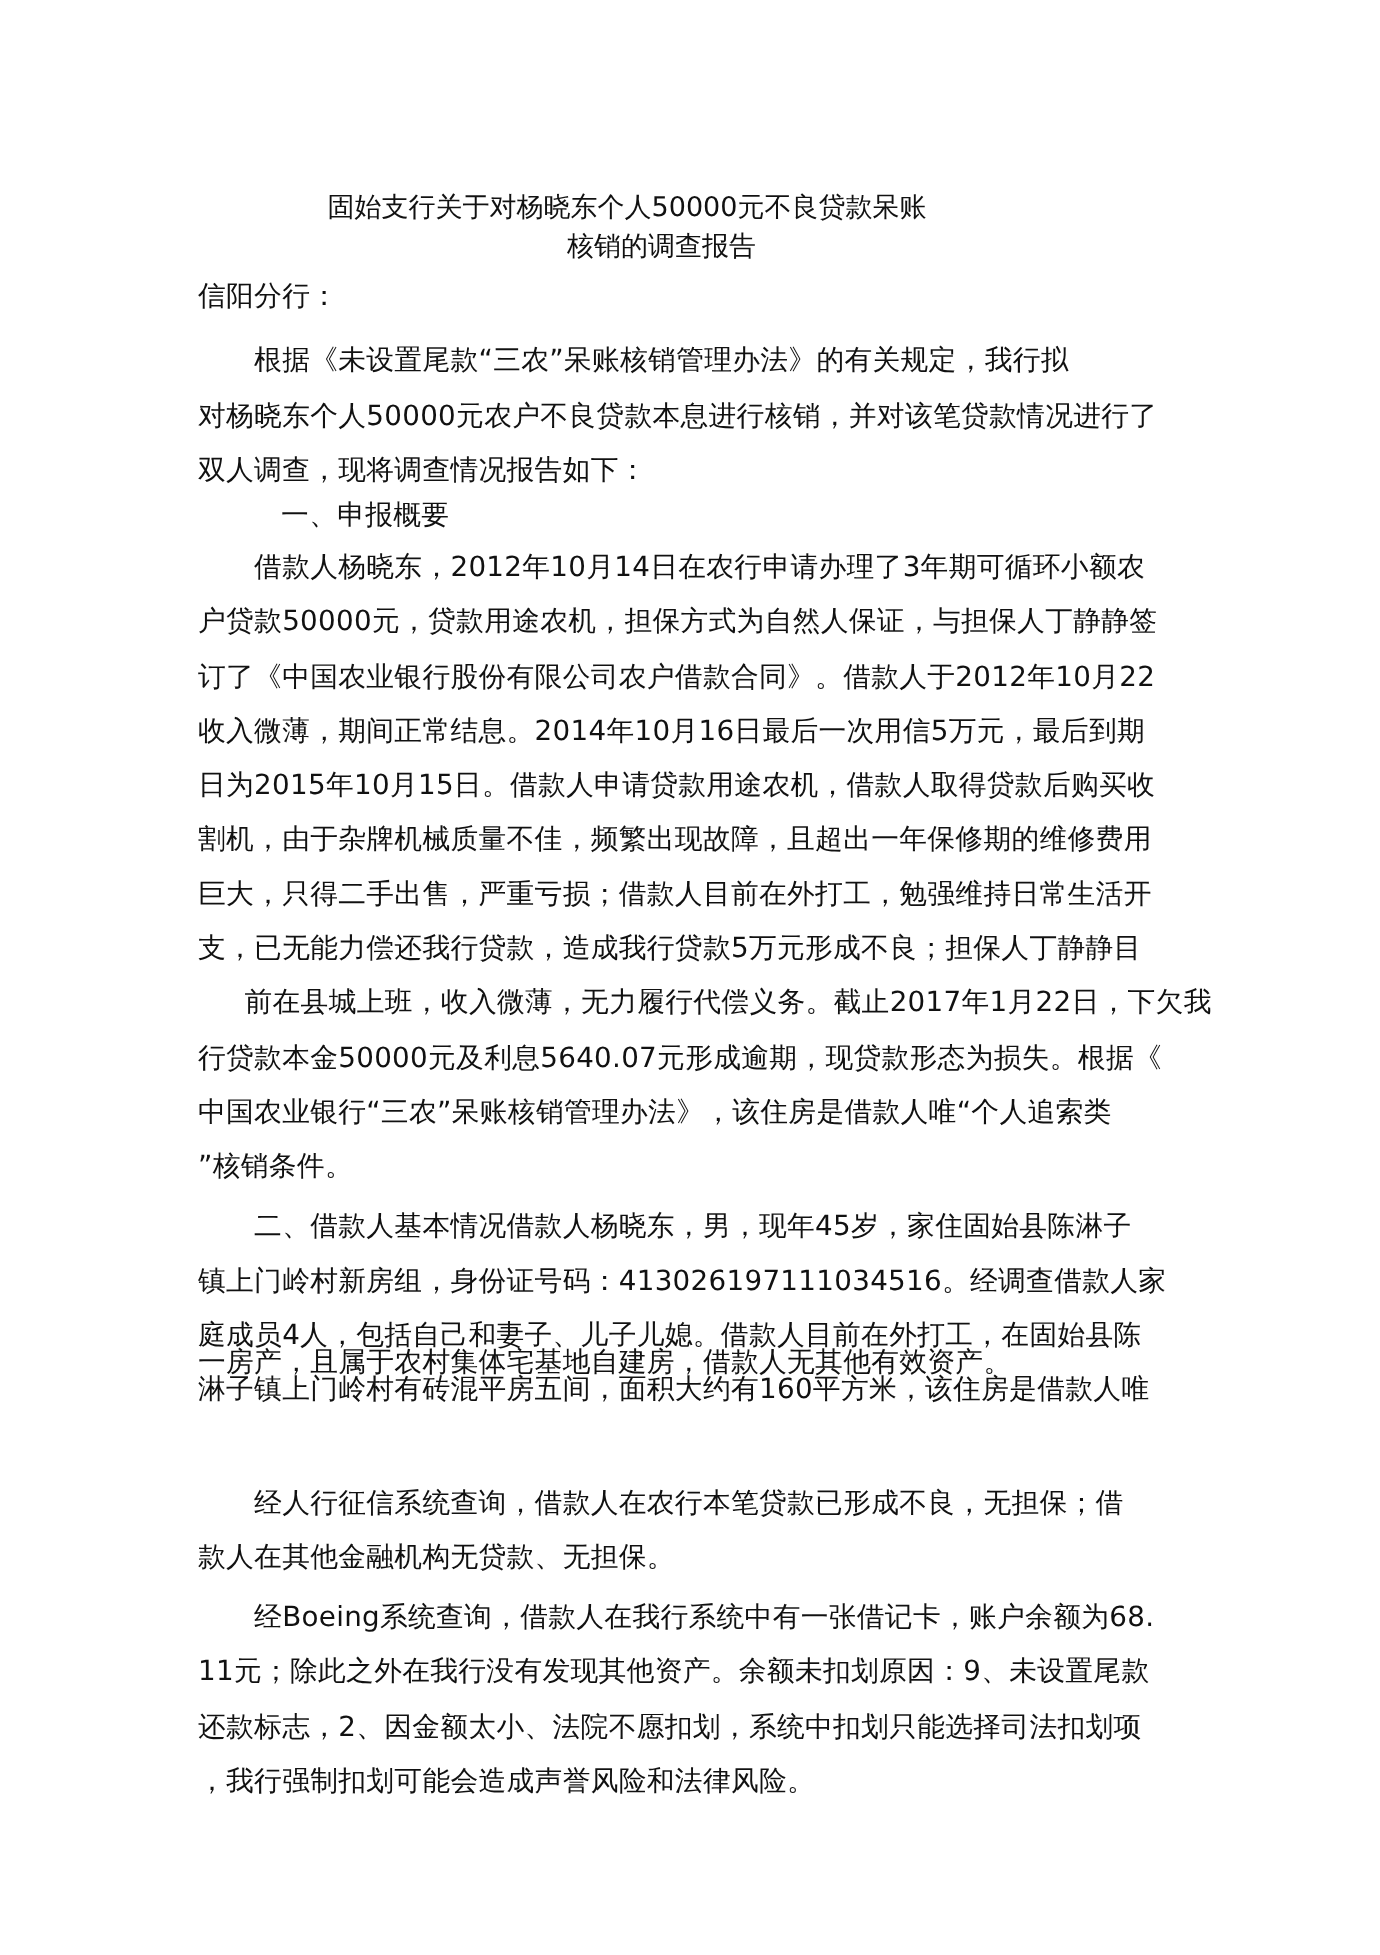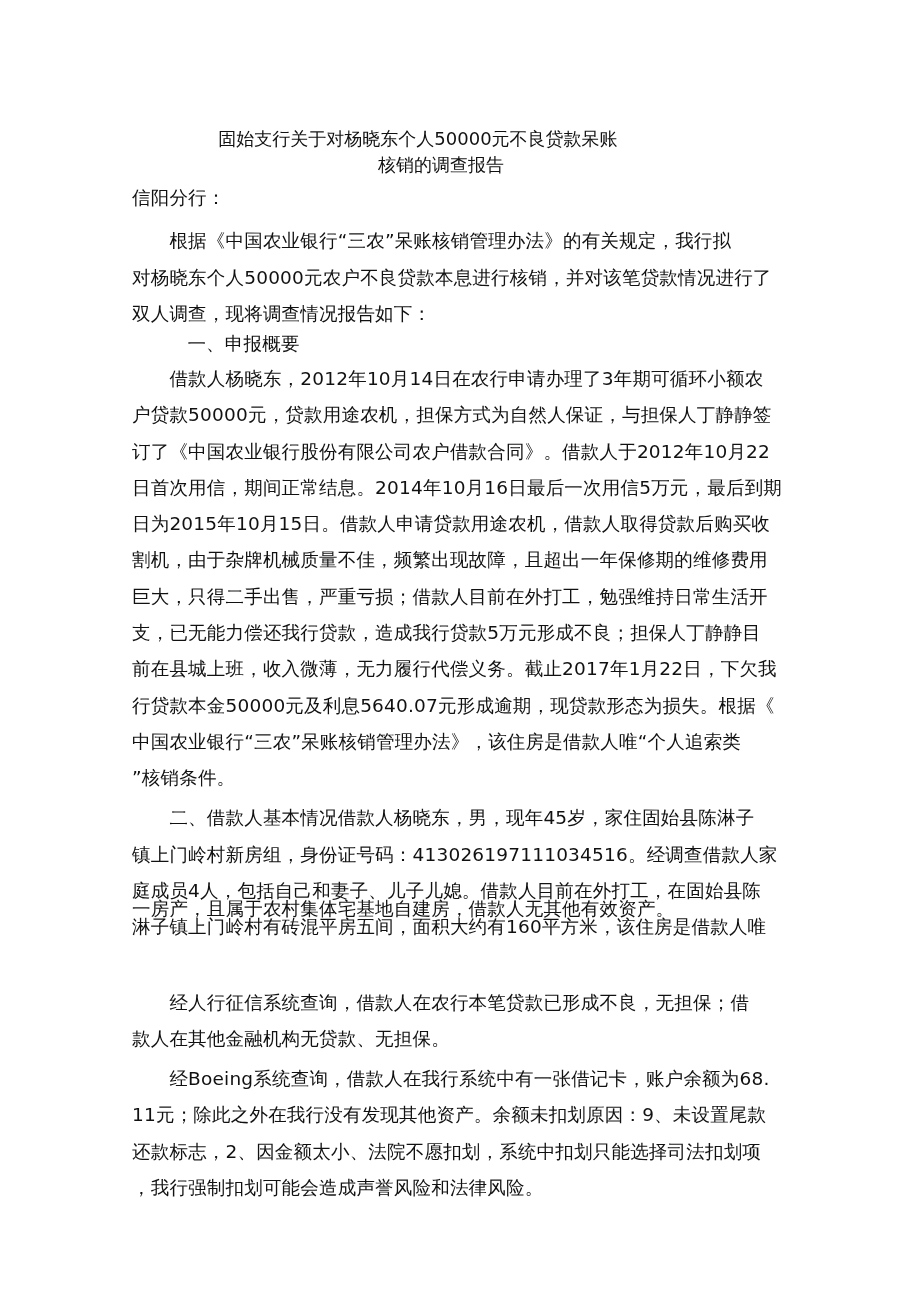--- a/index.html
+++ b/index.html
@@ -10,33 +10,33 @@
   .line { position: absolute; left: 132px; font-size: 18.5px; line-height: 26px; white-space: nowrap; letter-spacing: 0.2px; }
 </style>
 </head>
 <body>
 
 <div class="page">
   <div class="title" style="top:127px;">固始支行关于对杨晓东个人50000元不良贷款呆账</div>
   <div class="title" style="top:153px;padding-left:23px;">核销的调查报告</div>
   <div class="line" style="top:185px;">信阳分行：</div>
 
-  <div class="line" style="top:228px;">　　根据《中国农业银行“三农”呆账核销管理办法》的有关规定，我行拟</div>
+  <div class="line" style="top:228px;">　　根据《未设置尾款“三农”呆账核销管理办法》的有关规定，我行拟</div>
   <div class="line" style="top:265px;">对杨晓东个人50000元农户不良贷款本息进行核销，并对该笔贷款情况进行了</div>
   <div class="line" style="top:301px;">双人调查，现将调查情况报告如下：</div>
   <div class="line" style="top:331px;left:150px;">　　一、申报概要</div>
   <div class="line" style="top:366px;">　　借款人杨晓东，2012年10月14日在农行申请办理了3年期可循环小额农</div>
   <div class="line" style="top:402px;">户贷款50000元，贷款用途农机，担保方式为自然人保证，与担保人丁静静签</div>
   <div class="line" style="top:439px;">订了《中国农业银行股份有限公司农户借款合同》。借款人于2012年10月22</div>
-  <div class="line" style="top:475px;">日首次用信，期间正常结息。2014年10月16日最后一次用信5万元，最后到期</div>
+  <div class="line" style="top:475px;">收入微薄，期间正常结息。2014年10月16日最后一次用信5万元，最后到期</div>
   <div class="line" style="top:511px;">日为2015年10月15日。借款人申请贷款用途农机，借款人取得贷款后购买收</div>
   <div class="line" style="top:547px;">割机，由于杂牌机械质量不佳，频繁出现故障，且超出一年保修期的维修费用</div>
   <div class="line" style="top:584px;">巨大，只得二手出售，严重亏损；借款人目前在外打工，勉强维持日常生活开</div>
   <div class="line" style="top:620px;">支，已无能力偿还我行贷款，造成我行贷款5万元形成不良；担保人丁静静目</div>
-  <div class="line" style="top:656px;">前在县城上班，收入微薄，无力履行代偿义务。截止2017年1月22日，下欠我</div>
+  <div class="line" style="top:656px;margin-left:31px;">前在县城上班，收入微薄，无力履行代偿义务。截止2017年1月22日，下欠我</div>
   <div class="line" style="top:693px;">行贷款本金50000元及利息5640.07元形成逾期，现贷款形态为损失。根据《</div>
   <div class="line" style="top:729px;">中国农业银行“三农”呆账核销管理办法》，该住房是借款人唯“个人追索类</div>
   <div class="line" style="top:765px;">”核销条件。</div>
 
   <div class="line" style="top:805px;">　　二、借款人基本情况借款人杨晓东，男，现年45岁，家住固始县陈淋子</div>
   <div class="line" style="top:842px;">镇上门岭村新房组，身份证号码：413026197111034516。经调查借款人家</div>
   <div class="line" style="top:878px;text-align:center;">庭成员4人，包括自己和妻子、儿子儿媳。借款人目前在外打工，在固始县陈</div>
   <div class="line" style="top:914px;">淋子镇上门岭村有砖混平房五间，面积大约有160平方米，该住房是借款人唯</div>
   <div class="line" style="top:896px;">一房产，且属于农村集体宅基地自建房，借款人无其他有效资产。</div>
 

